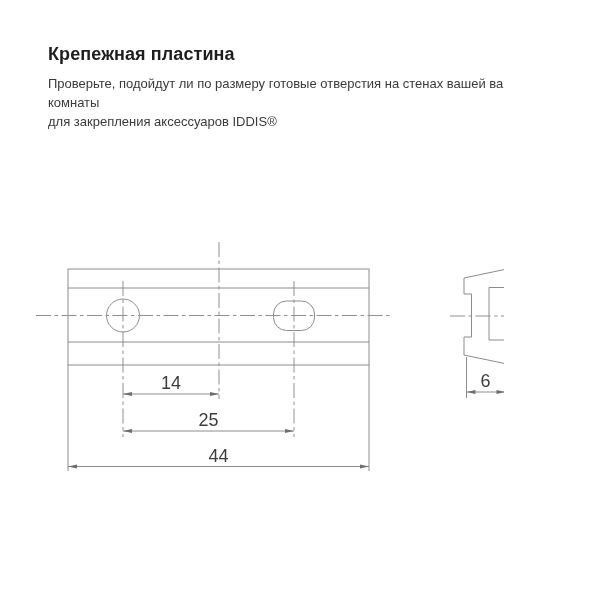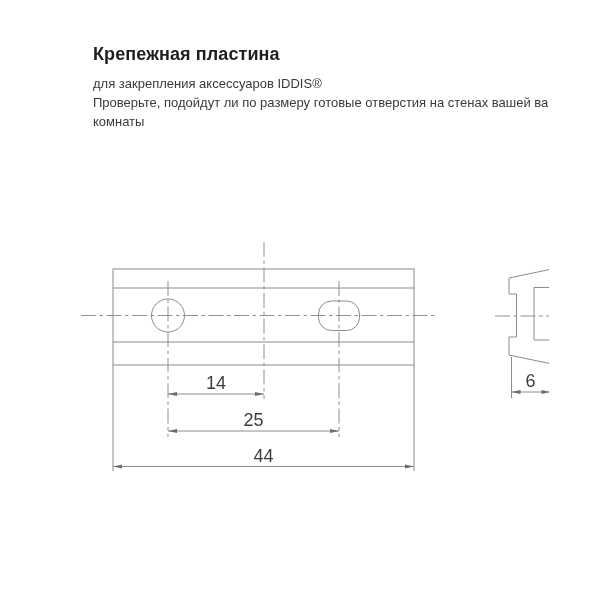--- a/index.html
+++ b/index.html
@@ -3,21 +3,20 @@
 <meta charset="utf-8">
 <style>
   html, body { margin: 0; padding: 0; background: #ffffff; }
   .page {
     position: relative;
     width: 504px;
     height: 600px;
     background: #ffffff;
     overflow: hidden;
     font-family: "Liberation Sans", sans-serif;
-    margin-left: 45px;
   }
   .header {
     position: absolute;
     left: 48px;
     top: 44px;
     width: 510px;
   }
   .title {
     font-size: 18px;
     font-weight: 700;
@@ -47,22 +46,22 @@
     fill: #3d3d3d;
   }
 </style>
 </head>
 <body>
 
 <div class="page">
 
   <div class="header">
     <h1 class="title">Крепежная пластина</h1>
+    <p class="subtitle">Проверьте, подойдут ли по размеру готовые отверстия на стенах вашей ванной комнаты</p>
     <p class="subtitle">для закрепления аксессуаров IDDIS®</p>
-    <p class="subtitle">Проверьте, подойдут ли по размеру готовые отверстия на стенах вашей ванной комнаты</p>
   </div>
 
   <svg class="drawing-svg" width="600" height="600" viewBox="0 0 600 600">
 
     <g>
 
       <rect class="outline" x="68" y="269" width="301" height="96"></rect>
       <line class="outline" x1="68" y1="288" x2="369" y2="288"></line>
       <line class="outline" x1="68" y1="342" x2="369" y2="342"></line>
 

